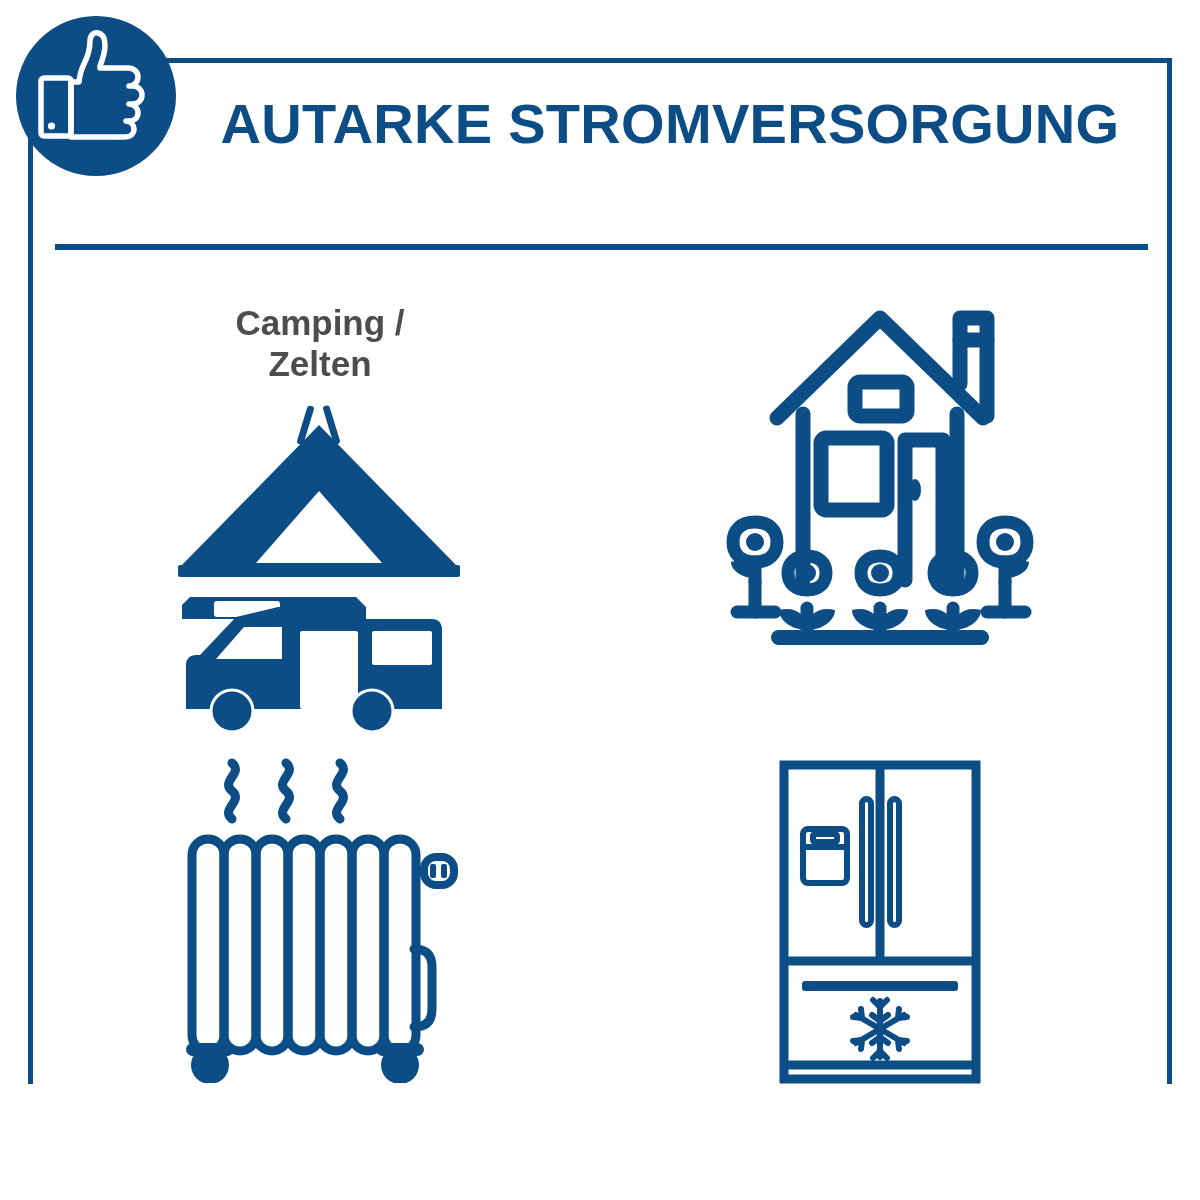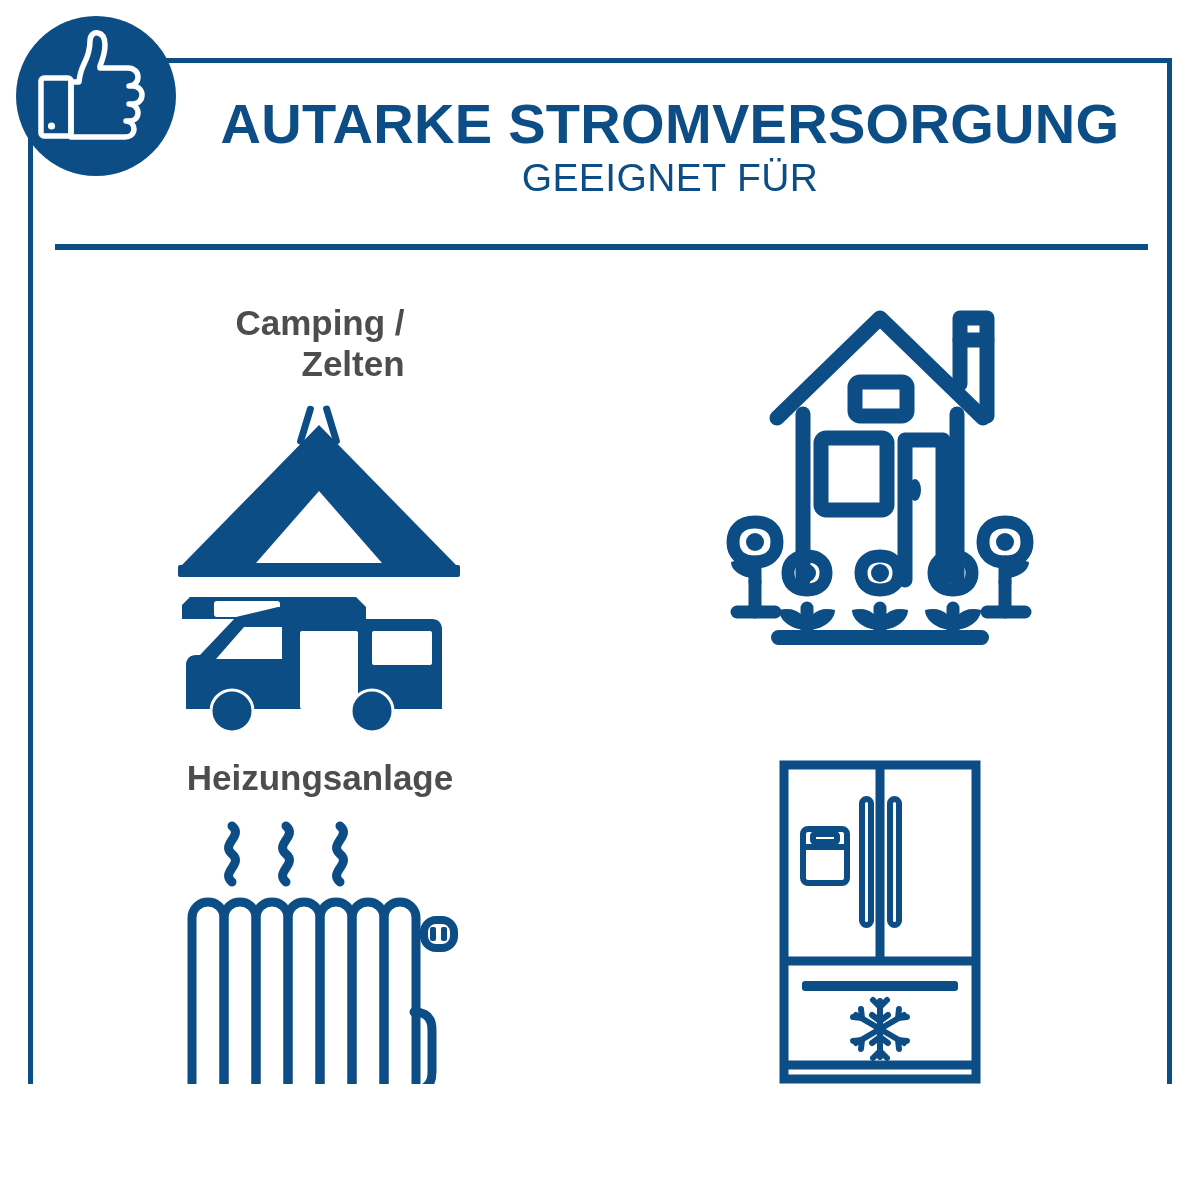--- a/index.html
+++ b/index.html
@@ -95,21 +95,21 @@
   .cell {
     position: relative;
     display: flex;
     flex-direction: column;
     align-items: center;
   }
   .cell-label {
     font-size: 35px;
     font-weight: bold;
     color: #4d4d4d;
-    text-align: right;
+    text-align: center;
     line-height: 1.18;
     white-space: pre-line;
   }
   .cell-art {
     flex: 1;
     display: flex;
     align-items: flex-start;
     justify-content: center;
     width: 100%;
   }
@@ -146,21 +146,20 @@
                  L117 70 C122 70 126 74 126 79 C126 84 122 88 117 88
                  L113 88 C118 88 122 92 122 97 C122 102 118 105 113 105
                  L110 105 C115 105 118 109 118 113 C118 118 114 121 109 121
                  L63 121 L55 121 Z"></path>
       </g>
     </svg>
   </div>
 
   <div class="header">
     <div class="title-main">AUTARKE STROMVERSORGUNG</div>
-    <div class="title-sub">GEEIGNET FÜR</div>
   </div>
 
   <div class="divider"></div>
 
   <div class="grid">
 
     <div class="cell cell-camping">
       <div class="cell-label">Camping /
 Zelten</div>
       <div class="cell-art">
@@ -262,21 +261,20 @@
             <path d="M238 340 C222 340 210 330 210 320 C226 316 238 324 238 340 Z"></path>
             <path d="M238 340 C254 340 266 330 266 320 C250 316 238 324 238 340 Z"></path>
 
             <rect x="56" y="340" width="218" height="15" rx="7.5"></rect>
           </g>
         </svg>
       </div>
     </div>
 
     <div class="cell cell-heat">
-      <div class="cell-label">Heizungsanlage</div>
       <div class="cell-art">
         <svg width="300" height="330" viewBox="0 0 300 330">
 
           <g fill="none" stroke="#0d4d85" stroke-width="9" stroke-linecap="round">
             <path d="M62 10 C74 20 50 28 62 38 C74 48 50 56 62 66"></path>
             <path d="M116 10 C128 20 104 28 116 38 C128 48 104 56 116 66"></path>
             <path d="M170 10 C182 20 158 28 170 38 C182 48 158 56 170 66"></path>
           </g>
 
           <g fill="none" stroke="#0d4d85" stroke-width="9" stroke-linecap="round" stroke-linejoin="round">

